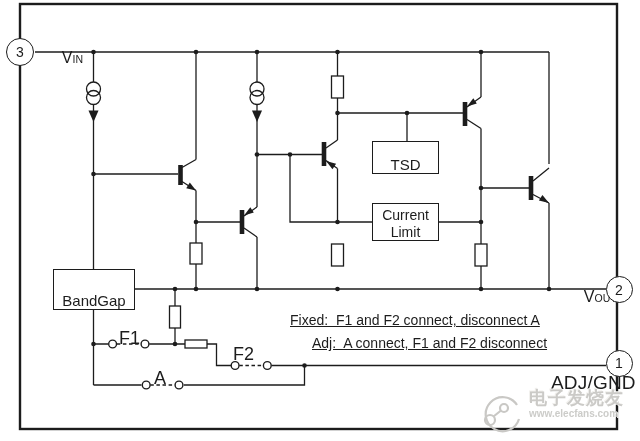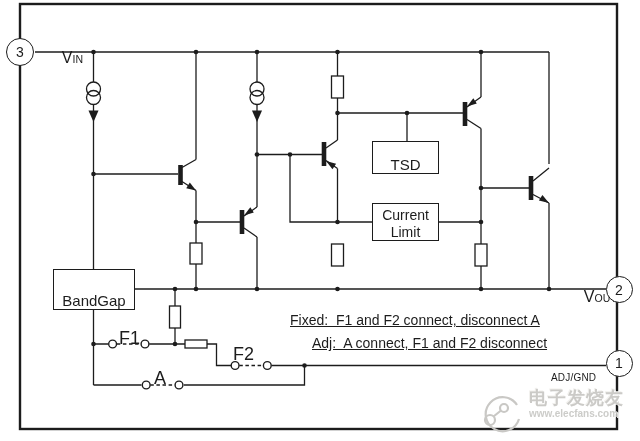--- a/index.html
+++ b/index.html
@@ -17,21 +17,21 @@
   .pin{
     position:absolute;z-index:3;background:#fff;border:1.5px solid #1c1c1c;
     border-radius:50%;display:flex;align-items:center;justify-content:center;
     box-sizing:border-box;font-size:14px;
   }
   .lbl{position:absolute;z-index:2;white-space:pre;}
   .pinname .main{font-size:16px;}
   .pinname .sub{font-size:10.5px;letter-spacing:.2px;text-align:right;}
   .swlbl{font-size:18px;}
   .note{font-size:14px;line-height:14px;}
-  .adjgnd{font-size:10px;letter-spacing:.2px;}
+  .adjgnd{font-size:19px;letter-spacing:.2px;}
   #watermark{
     position:absolute;left:479px;top:389px;z-index:4;display:flex;align-items:flex-start;
     color:#c7c6c3;user-select:none;
   }
   #wm-text{margin-left:2px;}
   .wm-cn{
     font-size:18px;font-weight:bold;letter-spacing:1px;line-height:19px;
     color:#cbcac7;text-shadow:1px 1px 0 #ffffff,-1px -1px 0 #f2f1ee;
   }
   .wm-url{

